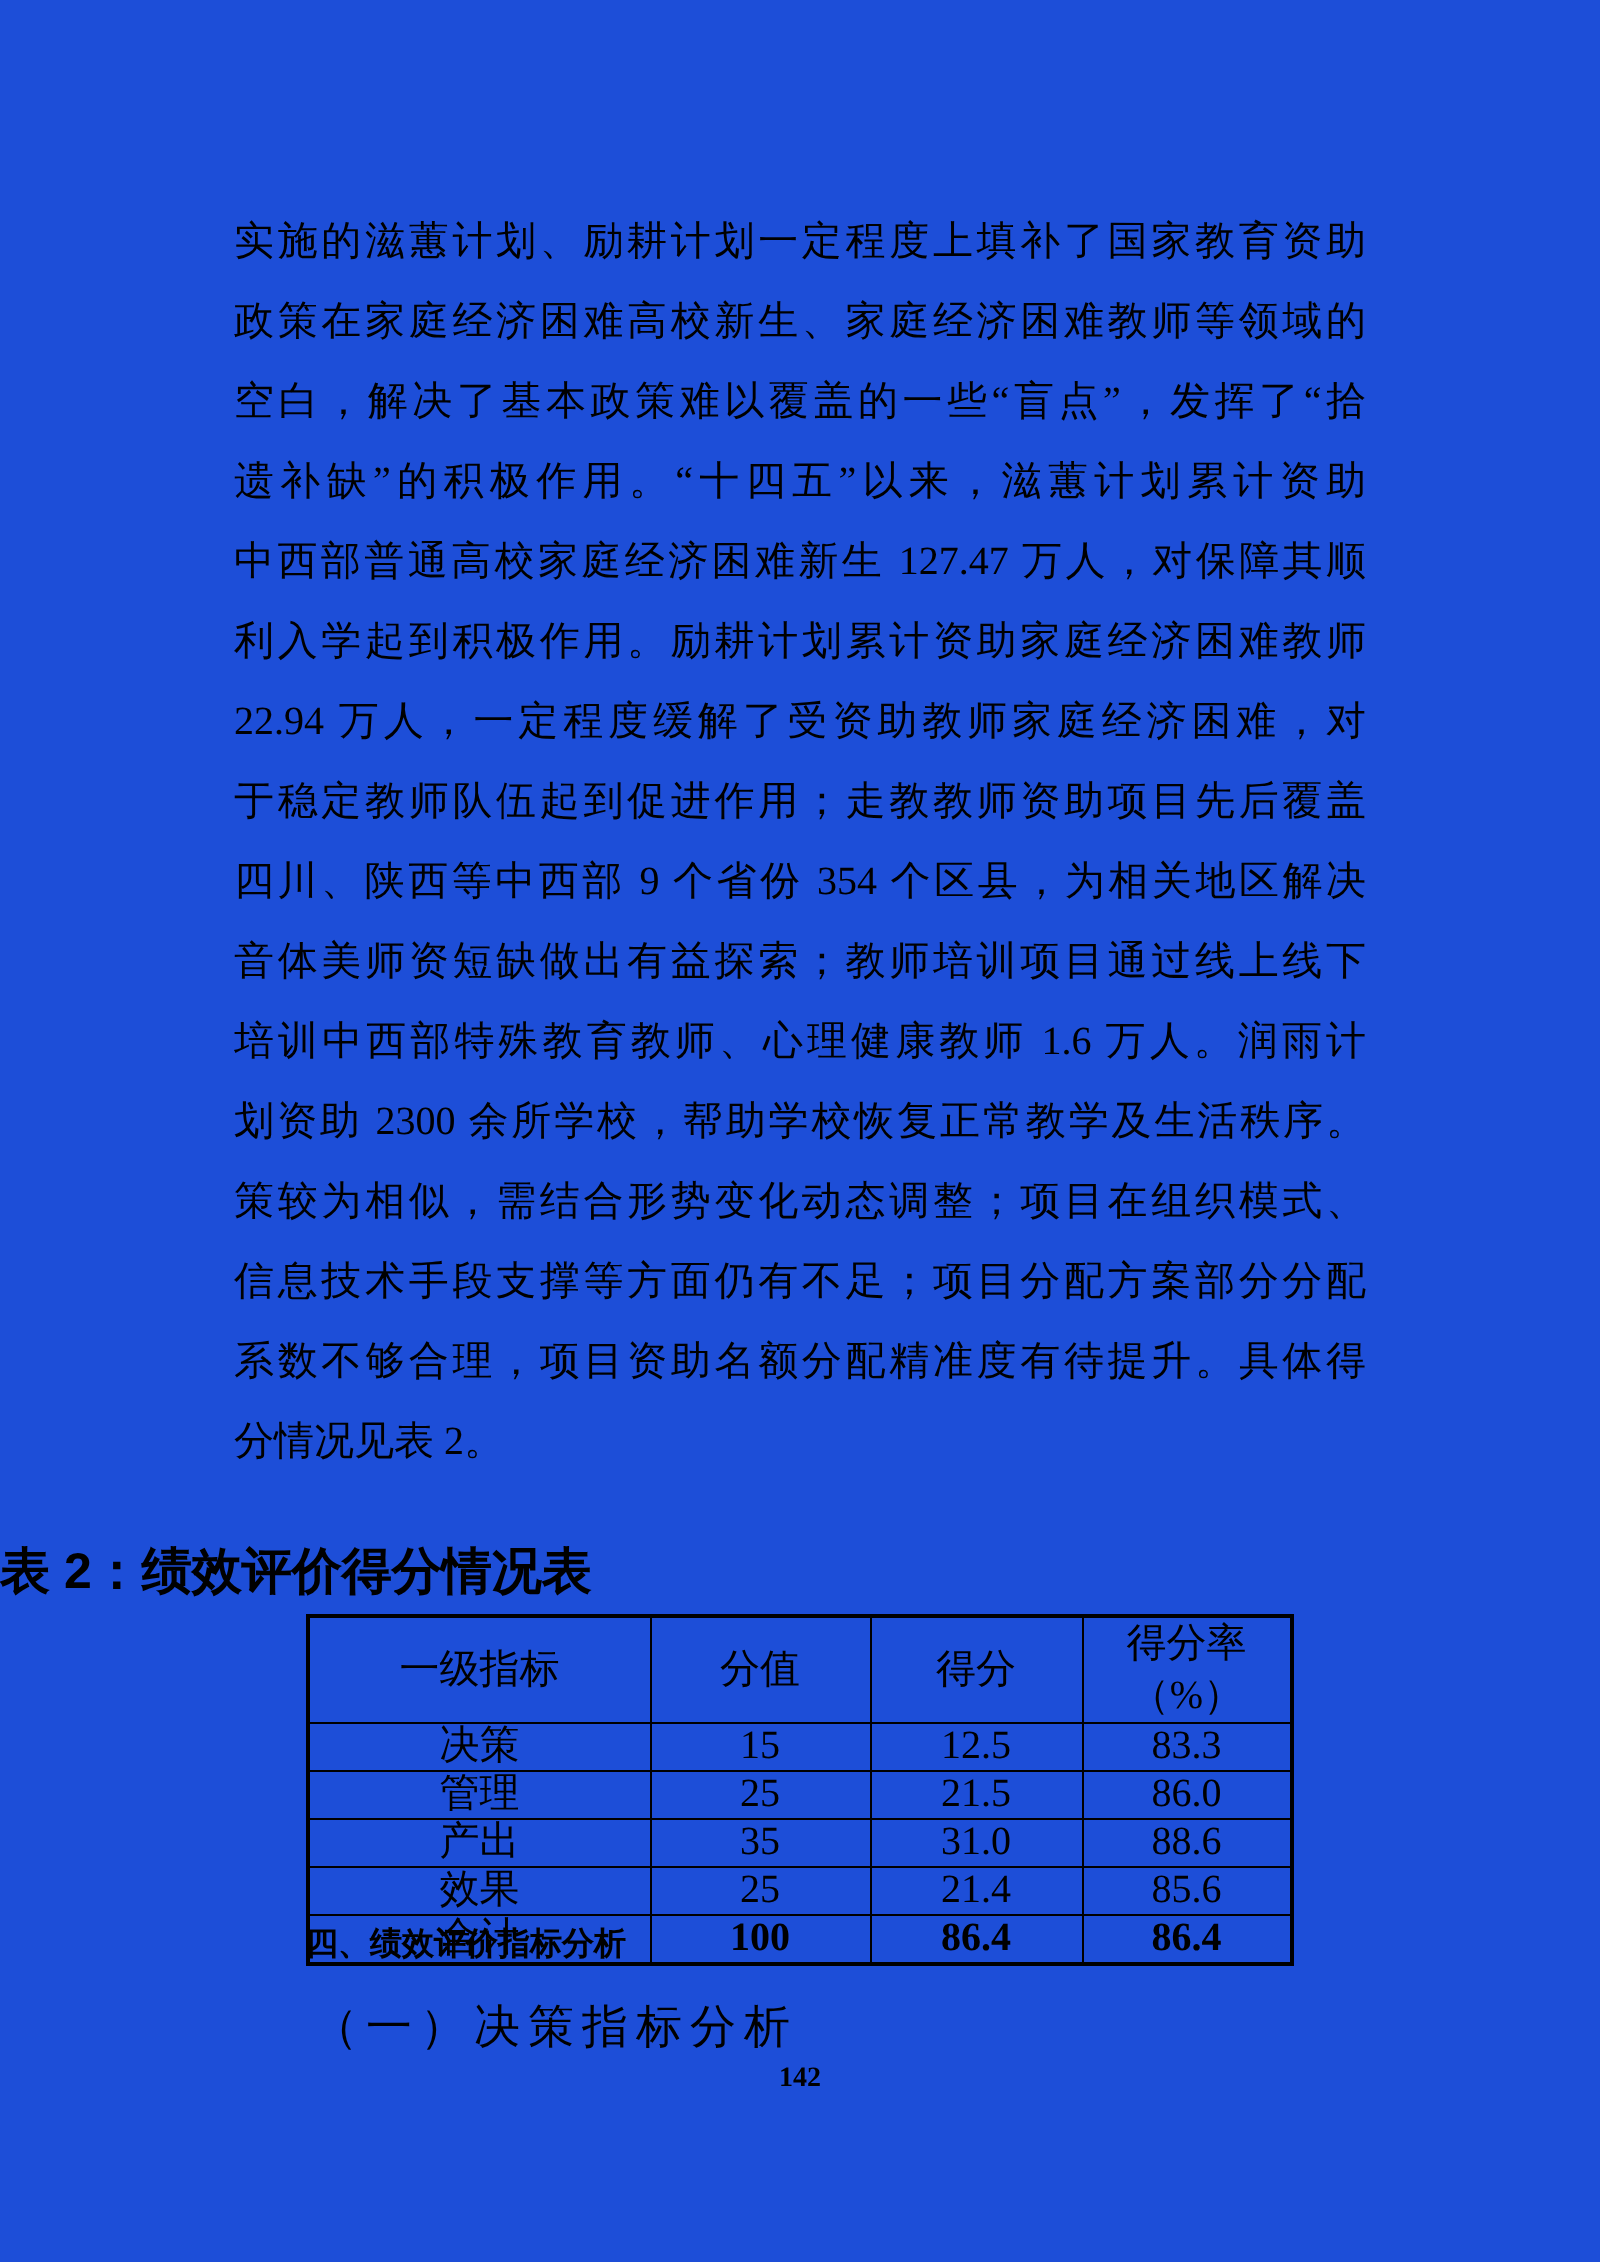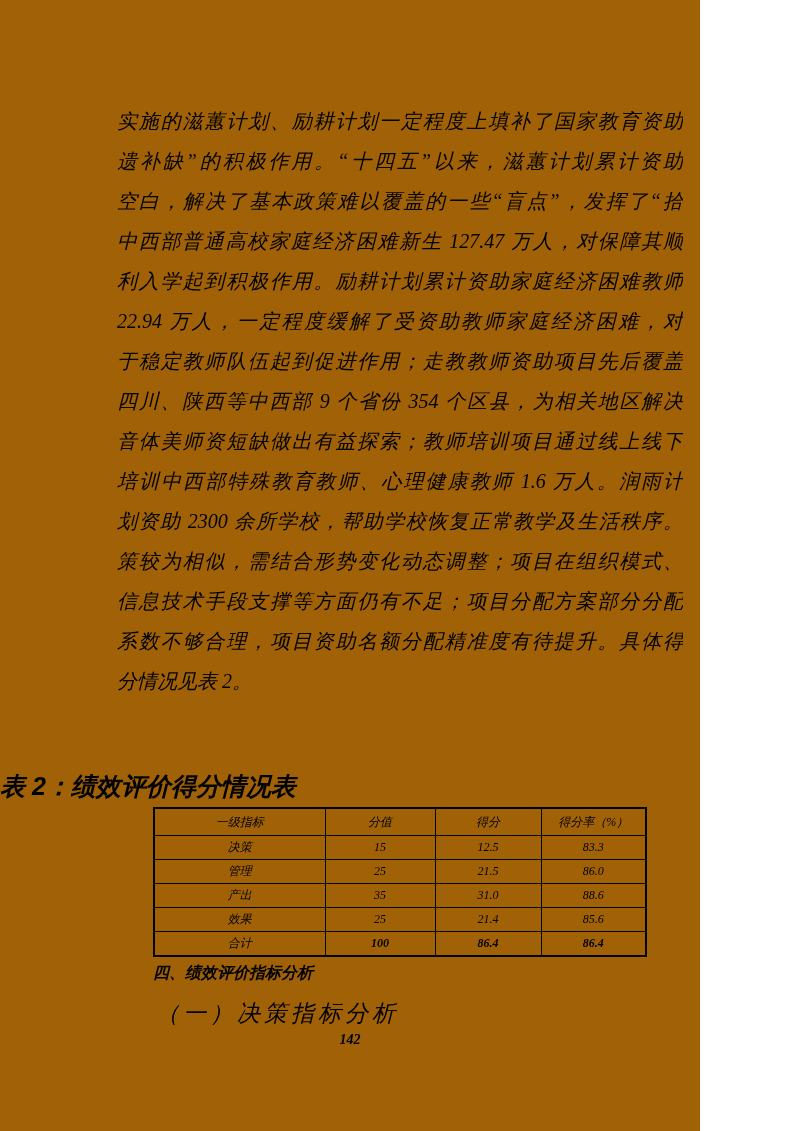--- a/index.html
+++ b/index.html
@@ -2,27 +2,26 @@
 <html><head>
 <meta charset="utf-8">
 <style>
   html, body {
     margin: 0;
     padding: 0;
     background: #ffffff;
   }
   .page {
     position: relative;
-    width: 700px;
+    width: 800px;
     height: 1131px;
-    background: #a16207;
+    background: #1d4ed8;
     color: #000000;
     font-family: "Liberation Serif", "DejaVu Serif", serif;
     overflow: hidden;
-    font-style: italic;
   }
   .body-text {
     position: absolute;
     left: 117px;
     top: 101px;
     width: 566px;
     font-size: 20px;
     line-height: 40px;
   }
   .line {
@@ -50,21 +49,21 @@
     font-size: 25px;
     line-height: 36px;
   }
   table.score-table {
     position: absolute;
     left: 153px;
     top: 807px;
     width: 492px;
     border-collapse: collapse;
     table-layout: fixed;
-    font-size: 12px;
+    font-size: 20px;
     font-family: "Liberation Serif", "DejaVu Serif", serif;
   }
   table.score-table th,
   table.score-table td {
     border: 1px solid #000000;
     text-align: center;
     vertical-align: middle;
     padding: 0;
     font-weight: normal;
     height: 23px;
@@ -112,22 +111,23 @@
     font-family: "Liberation Serif", "DejaVu Serif", serif;
   }
 </style>
 </head>
 <body>
 
 <div class="page">
 
   <div class="body-text" id="body-text">
       <div class="line">实施的滋蕙计划、励耕计划一定程度上填补了国家教育资助</div>
+      <div class="line">政策在家庭经济困难高校新生、家庭经济困难教师等领域的</div>
+      <div class="line">空白，解决了基本政策难以覆盖的一些“盲点”，发挥了“拾</div>
       <div class="line">遗补缺”的积极作用。“十四五”以来，滋蕙计划累计资助</div>
-      <div class="line">空白，解决了基本政策难以覆盖的一些“盲点”，发挥了“拾</div>
       <div class="line">中西部普通高校家庭经济困难新生 127.47 万人，对保障其顺</div>
       <div class="line">利入学起到积极作用。励耕计划累计资助家庭经济困难教师</div>
       <div class="line">22.94 万人，一定程度缓解了受资助教师家庭经济困难，对</div>
       <div class="line">于稳定教师队伍起到促进作用；走教教师资助项目先后覆盖</div>
       <div class="line">四川、陕西等中西部 9 个省份 354 个区县，为相关地区解决</div>
       <div class="line">音体美师资短缺做出有益探索；教师培训项目通过线上线下</div>
       <div class="line">培训中西部特殊教育教师、心理健康教师 1.6 万人。润雨计</div>
       <div class="line">划资助 2300 余所学校，帮助学校恢复正常教学及生活秩序。</div>
       <div class="line">策较为相似，需结合形势变化动态调整；项目在组织模式、</div>
       <div class="line">信息技术手段支撑等方面仍有不足；项目分配方案部分分配</div>

